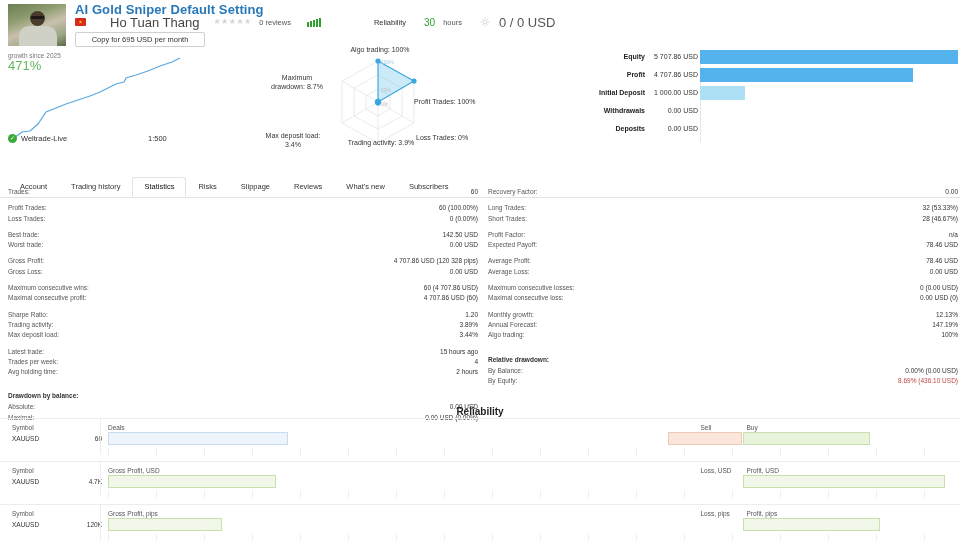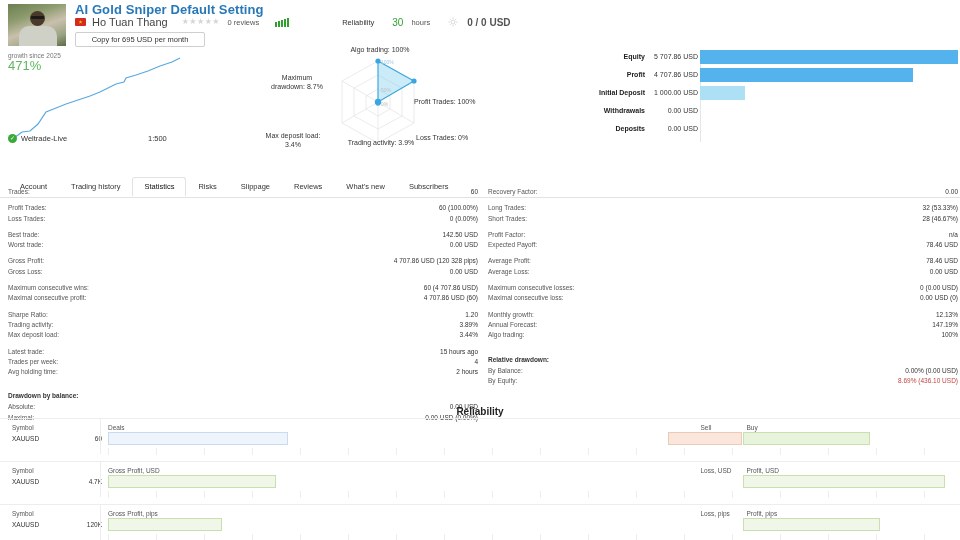--- a/index.html
+++ b/index.html
@@ -36,34 +36,34 @@
     position: absolute; left: 75px; top: 2px;
     font-size: 13px; font-weight: bold; color: #2878b8; letter-spacing: .1px;
   }
 
   .meta { position: absolute; left: 75px; top: 16px; height: 12px; display: flex; align-items: center; gap: 6px; }
   .flag { width: 11px; height: 8px; background: #d52b1e; position: relative; border-radius: 1px; }
   .flag:after {
     content:""; position:absolute; left:3.5px; top:2px; width:4px; height:4px;
     background:#ffcd00; clip-path: polygon(50% 0%,61% 35%,98% 35%,68% 57%,79% 91%,50% 70%,21% 91%,32% 57%,2% 35%,39% 35%);
   }
-  .author { font-size: 11px; color: #444; }
+  .author { font-size: 13px; color: #444; margin-left: 18px; }
   .stars { display: flex; gap: .5px; margin-left: 8px; }
   .star { color: #d5d5d5; font-size: 8px; line-height: 8px; }
   .reviews { font-size: 7.5px; color: #555; margin-left: 2px; }
   .rel-bars { display: flex; gap: 1px; margin-left: 10px; align-items: flex-end; height: 9px; }
   .rel-bars i { display: block; width: 2px; background: #2fa12f; }
   .rel-bars i:nth-child(1){height:5px}.rel-bars i:nth-child(2){height:6px}
   .rel-bars i:nth-child(3){height:7px}.rel-bars i:nth-child(4){height:8px}
   .rel-bars i:nth-child(5){height:9px}
   .rel-label { font-size: 7.5px; color: #333; margin-left: 3px; padding-left: 44px; }
   .weeks { font-size: 10px; color: #2fa12f; margin-left: 12px; }
   .weeks-u { font-size: 7.5px; color: #555; margin-left: 2px; }
   .gear-ico { margin-left: 12px; width: 10px; height: 10px; opacity:.45; }
-  .usd { font-size: 10px; color: #555; margin-left: 3px; font-weight: bold; }
+  .usd { font-size: 13px; color: #555; margin-left: 3px; }
 
   .copy-btn {
     position: absolute; left: 75px; top: 32px; width: 130px; height: 15px;
     border: 1px solid #cfcfcf; background: #fff; border-radius: 2px;
     font-size: 7.5px; color: #333; cursor: pointer;
     font-family: "Liberation Sans", sans-serif;
   }
 
   
   .growth-wrap { position: absolute; left: 8px; top: 52px; width: 180px; height: 92px; }

